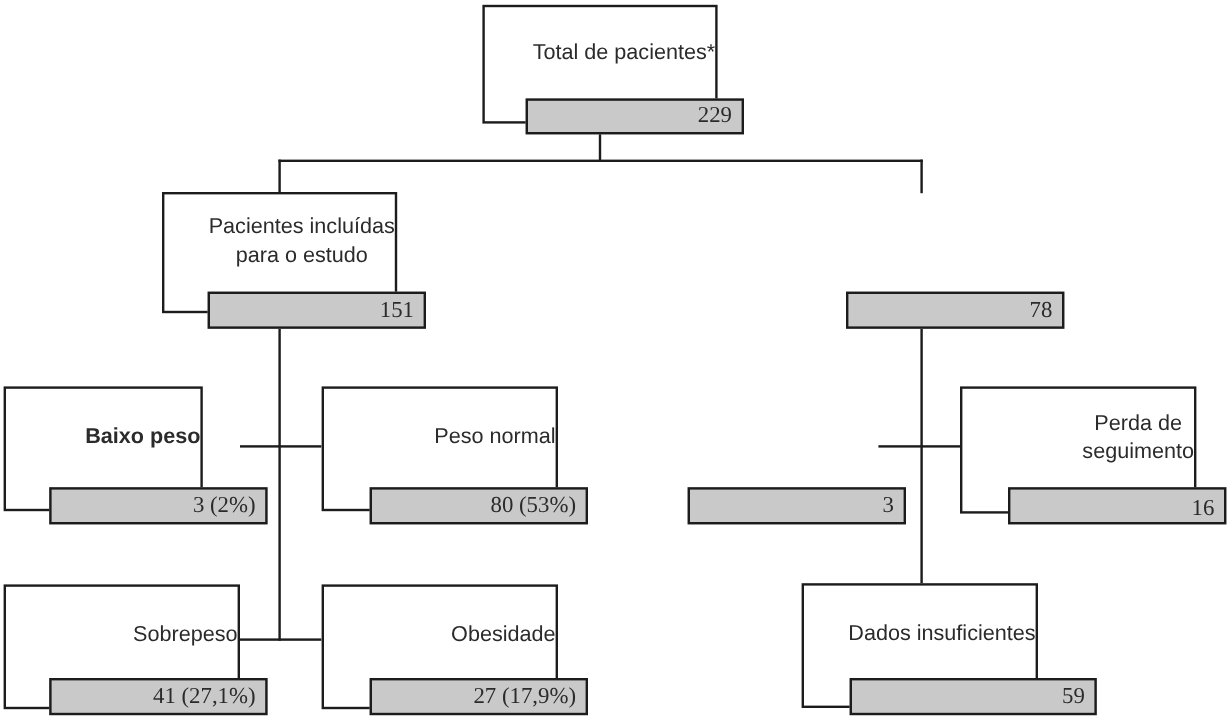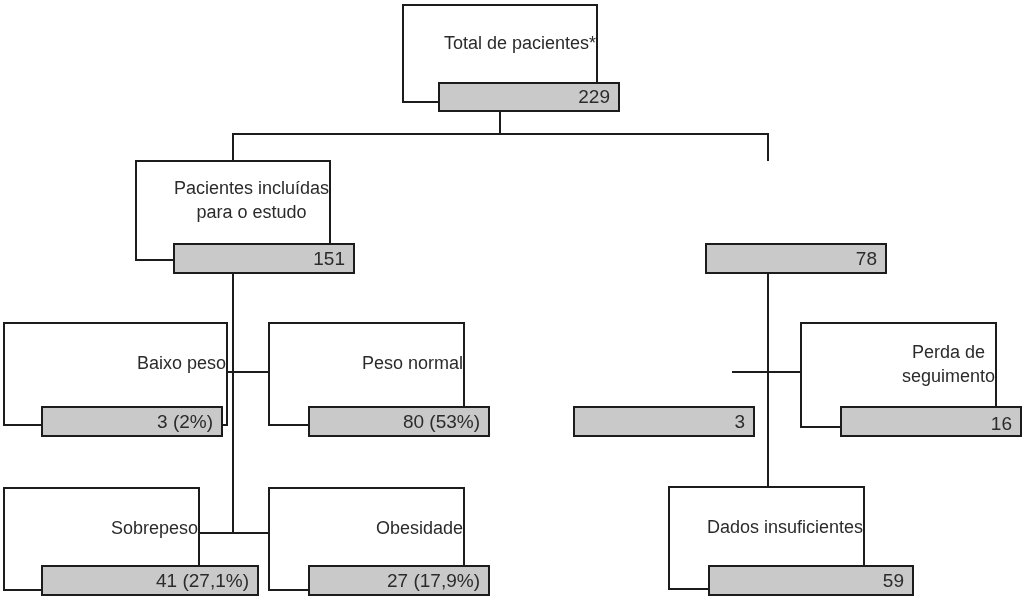--- a/index.html
+++ b/index.html
@@ -36,20 +36,21 @@
     padding-bottom: 22px;
   }
   .bar {
     position: absolute;
     background: var(--bar-fill);
     border: 2px solid var(--border);
     display: flex;
     align-items: center;
     justify-content: flex-end;
     z-index: 2;
+    font-family: Liberation Serif, serif;
   }
   .bar .value {
     color: var(--text);
     font-size: 19px;
     padding-right: 8px;
   }
   .line {
     position: absolute;
     background: var(--border);
     z-index: 0;
@@ -82,21 +83,21 @@
 para o estudo</span>
   </div>
   <div class="bar" style="left:173px; top:243px; width:182px; height:31px;">
     <span class="value">151</span>
   </div>
 
   <div class="bar" style="left:705px; top:243px; width:182px; height:31px;">
     <span class="value">78</span>
   </div>
 
-  <div class="box" style="left:3px; top:322px; width:225px; height:104px;">
+  <div class="box" style="left:3px; top:322px; width:166px; height:104px;font-weight:bold;">
     <span class="label">Baixo peso</span>
   </div>
   <div class="bar" style="left:41px; top:406px; width:182px; height:31px;">
     <span class="value">3 (2%)</span>
   </div>
 
   <div class="box" style="left:268px; top:322px; width:197px; height:104px;padding-left:47px;">
     <span class="label">Peso normal</span>
   </div>
   <div class="bar" style="left:308px; top:406px; width:182px; height:31px;">
@@ -111,21 +112,21 @@
     <span class="label">Perda de
 seguimento</span>
   </div>
   <div class="bar" style="left:840px; top:406px; width:182px; height:31px;align-items:flex-end;">
     <span class="value">16</span>
   </div>
 
   <div class="box" style="left:3px; top:487px; width:197px; height:104px;">
     <span class="label">Sobrepeso</span>
   </div>
-  <div class="bar" style="left:41px; top:565px; width:218px; height:31px;">
+  <div class="bar" style="left:41px; top:565px; width:182px; height:31px;">
     <span class="value">41 (27,1%)</span>
   </div>
 
   <div class="box" style="left:268px; top:487px; width:197px; height:104px;">
     <span class="label">Obesidade</span>
   </div>
   <div class="bar" style="left:308px; top:565px; width:182px; height:31px;">
     <span class="value">27 (17,9%)</span>
   </div>
 

